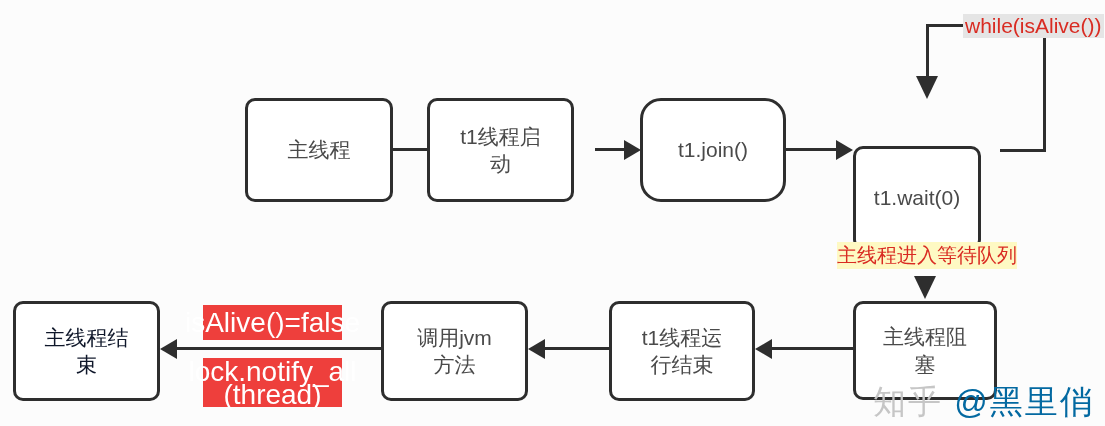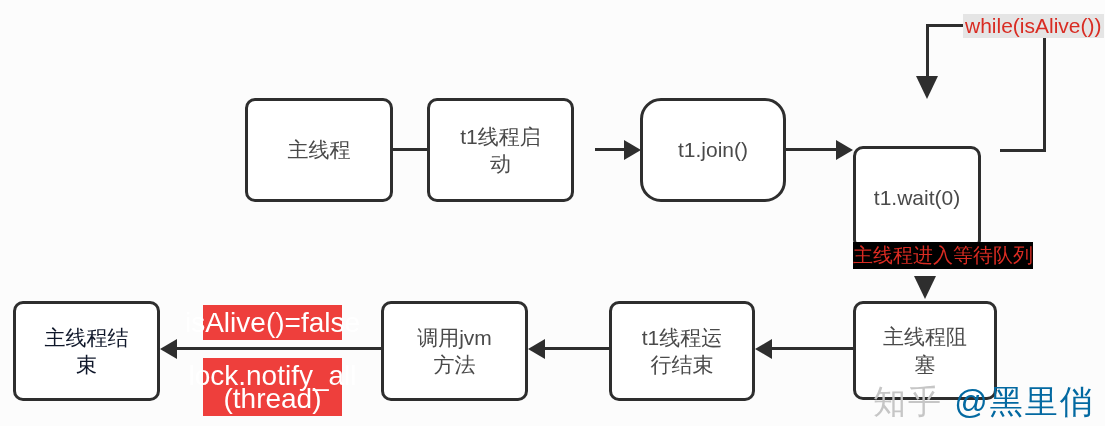--- a/index.html
+++ b/index.html
@@ -45,28 +45,28 @@
   
   #loop-bottom{left:1000px;top:149px;width:46px;}
   #loop-right {left:1043px;top:36px;height:116px;}
   #loop-top   {left:926px;top:24px;width:120px;}
   #loop-left  {left:926px;top:24px;height:53px;}
   #loop-head  {left:916px;top:76px;}
 
   
   .red-note{position:absolute;color:#d92b22;white-space:nowrap;}
   #while-label{left:963px;top:14px;font-size:21px;background:#e5e5e5;padding:0 2px;z-index:5;}
-  #queue-label{left:837px;top:242px;font-size:20px;z-index:5;background:#000000;margin-left:16px;}
+  #queue-label{left:837px;top:242px;font-size:20px;z-index:5;background:#fef9c3;}
   .red-badge{
     position:absolute;left:203px;width:139px;box-sizing:border-box;background:#ee3f3c;
     color:#ffffff;font-size:28px;display:flex;flex-direction:column;
     align-items:center;justify-content:center;text-align:center;line-height:23px;
   }
   #badge-isalive{top:305px;height:35px;}
-  #badge-notify {top:358px;height:58px;}
+  #badge-notify {top:358px;height:49px;}
 
   
   #watermark{position:absolute;left:873px;top:380px;font-size:33px;letter-spacing:2px;white-space:nowrap;z-index:6;}
   #watermark .wm-site{color:#c6c6c6;}
   #watermark .wm-handle{color:#0369a1;}
 </style>
 </head>
 <body>
 
 <div id="canvas">

